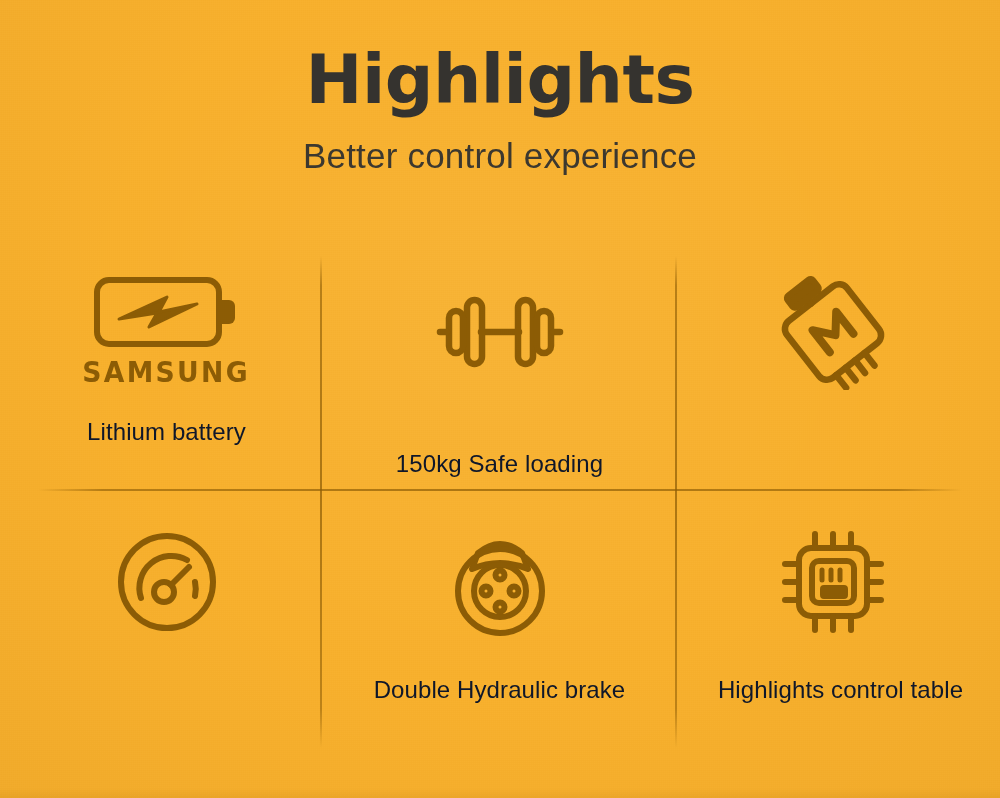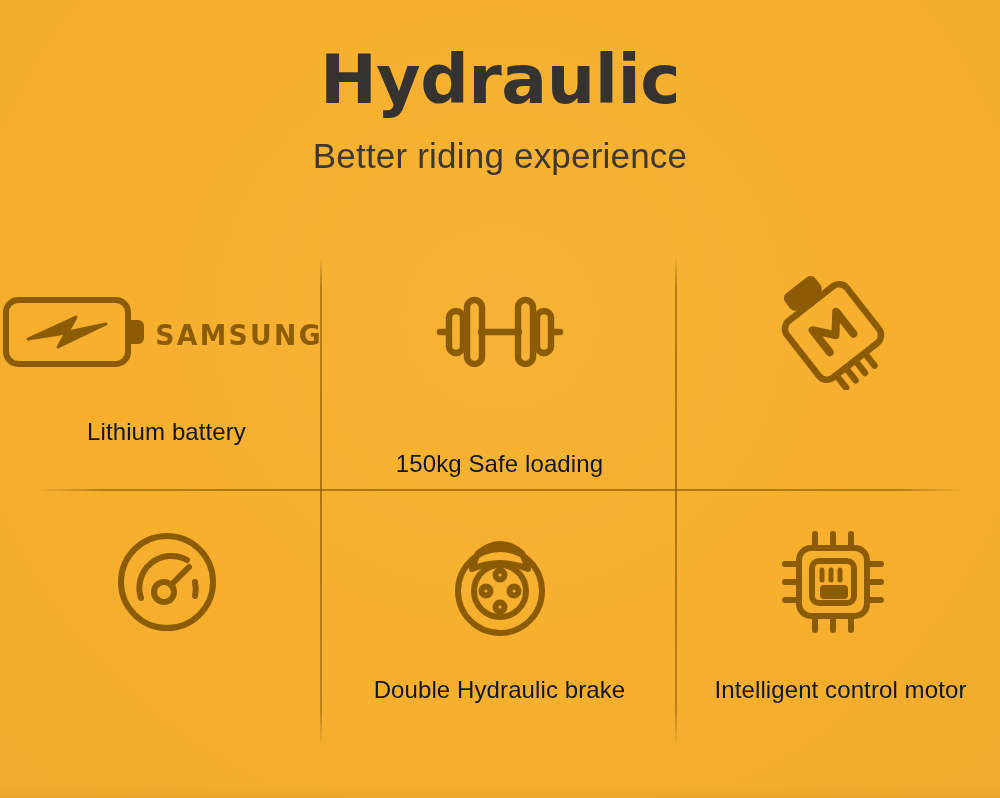--- a/index.html
+++ b/index.html
@@ -160,43 +160,43 @@
   .divider-v.v2 { left: 675px; }
 
   
   .ic { display: block; }
   .ic path, .ic circle, .ic rect, .ic line, .ic polyline, .ic polygon {
     vector-effect: non-scaling-stroke;
   }
 
   .battery-block {
     display: flex;
-    flex-direction: row;
+    flex-direction: column;
     align-items: center;
   }
   .samsung-word {
     margin-top: 6px;
     font-size: 29px;
     font-weight: bold;
     letter-spacing: 2.5px;
     color: #8C5C05;
     font-family: "DejaVu Sans", "Liberation Sans", sans-serif;
     transform: scaleX(0.92);
   }
 </style>
 </head>
 <body>
 
 <div class="poster">
 
   <div class="grain"></div>
 
   <div class="header">
-    <h1 class="title">Hydraulic</h1>
-    <p class="subtitle">Better riding experience</p>
+    <h1 class="title">Highlights</h1>
+    <p class="subtitle">Better control experience</p>
   </div>
 
   <div class="divider-h"></div>
   <div class="divider-v v1"></div>
   <div class="divider-v v2"></div>
 
   <div class="grid">
 
     <div class="cell c0">
       <div class="icon-wrap">
@@ -326,19 +326,19 @@
             <line x1="88" y1="72" x2="102" y2="72"></line>
 
             <line x1="43" y1="42" x2="43" y2="52" stroke-width="5"></line>
             <line x1="52" y1="42" x2="52" y2="52" stroke-width="5"></line>
             <line x1="61" y1="42" x2="61" y2="52" stroke-width="5"></line>
 
             <rect x="43" y="59" width="24" height="10" rx="2" fill="#8C5C05" stroke="#8C5C05" stroke-width="4"></rect>
           </svg>
         </span>
       </div>
-      <span class="cell-label">Intelligent control motor</span>
+      <span class="cell-label">Highlights control table</span>
     </div>
 
   </div>
 
   <div class="bottom-shade"></div>
 </div>
 
 </body></html>

